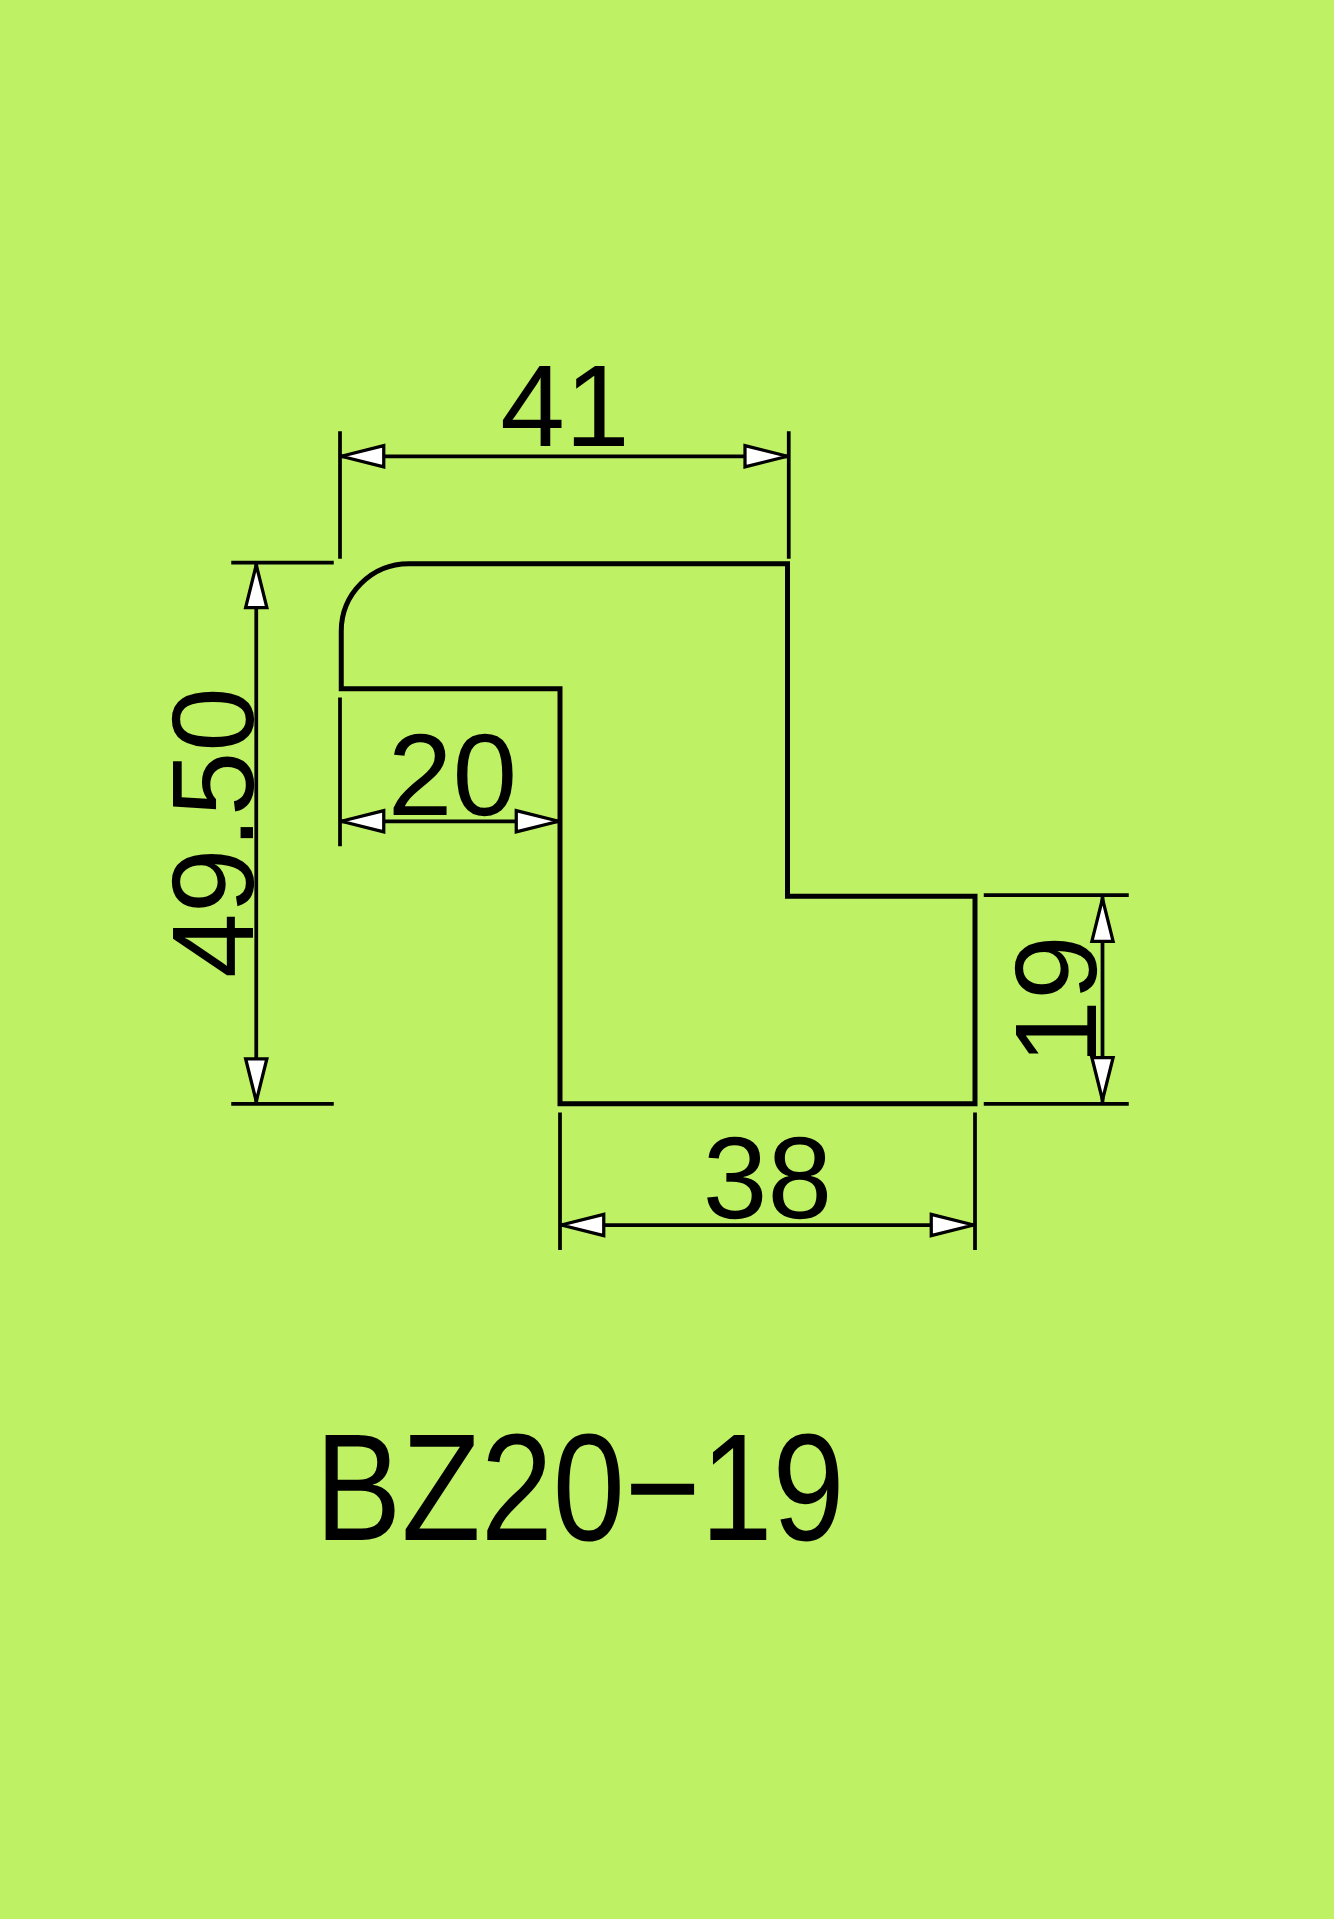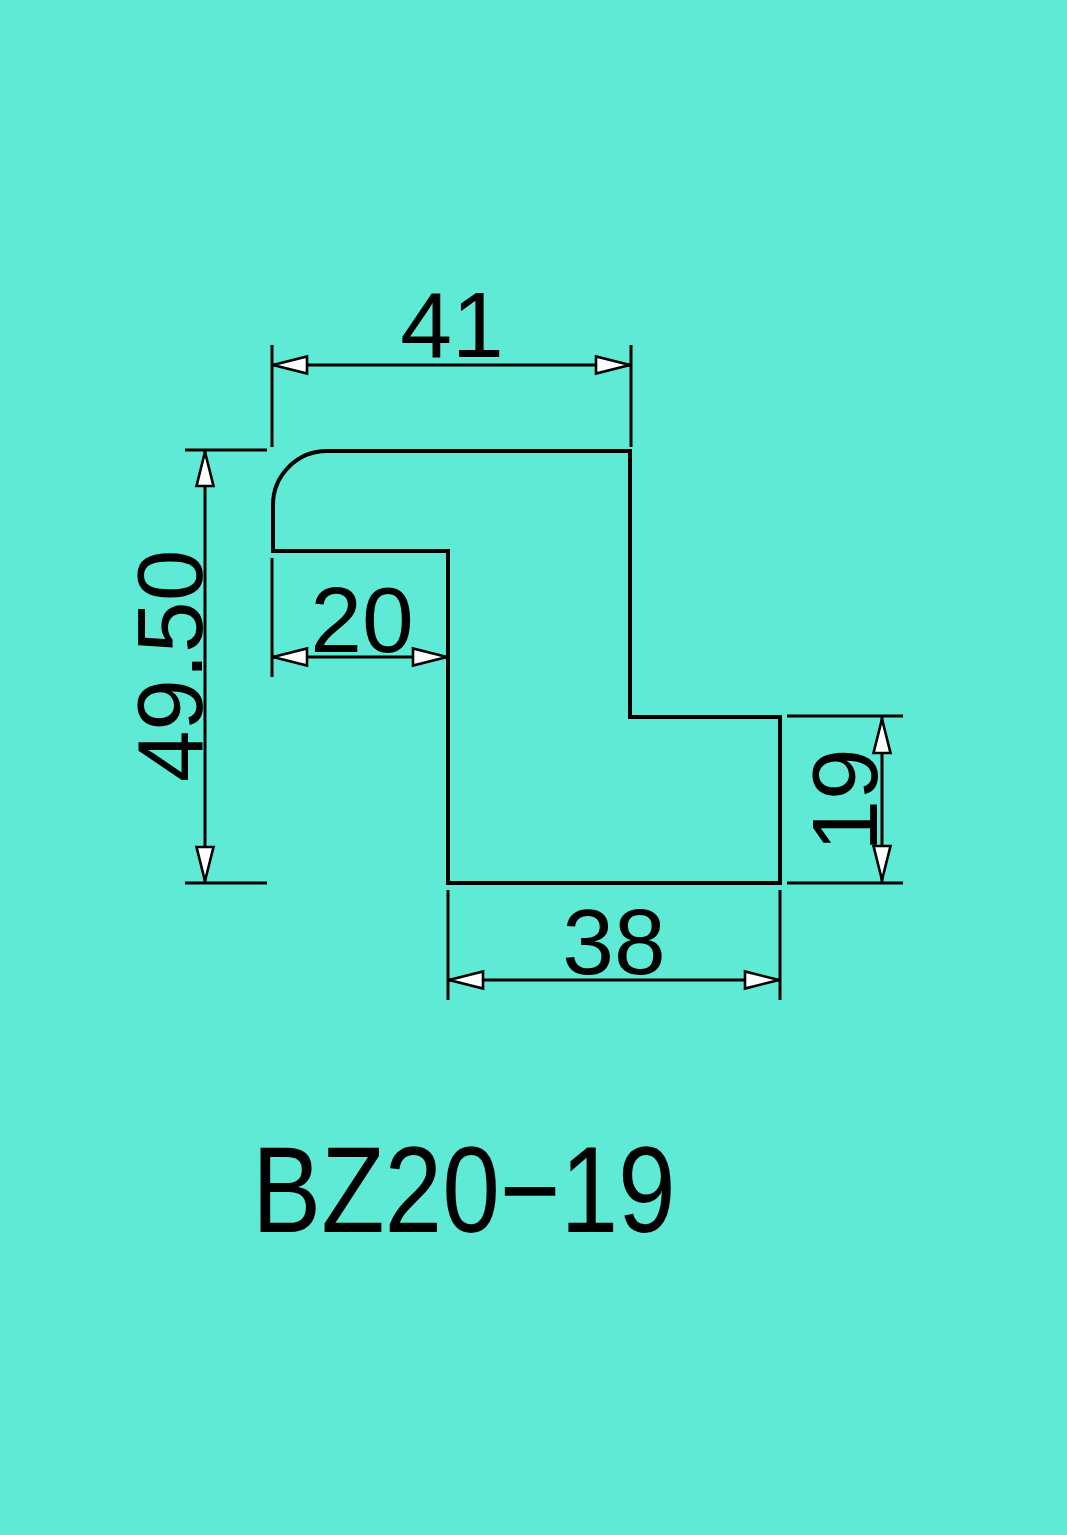--- a/index.html
+++ b/index.html
@@ -1,19 +1,19 @@
 <!DOCTYPE html>
 <html><head>
 <meta charset="utf-8">
 <style>
   html,body{margin:0;padding:0;background:#ffffff;}
   .canvas{
     position:relative;
     width:1067px;height:1535px;
-    background:#5eead4;
+    background:#bef264;
     font-family:"Liberation Sans", sans-serif;
   }
   svg{display:block;}
   .outline{fill:none;stroke:#000;stroke-width:4;stroke-linejoin:miter;}
   .dimline{stroke:#000;stroke-width:3;fill:none;}
   .extline{stroke:#000;stroke-width:3;fill:none;}
   .arrow{fill:#ffffff;stroke:#000;stroke-width:2.6;stroke-linejoin:miter;}
   .dimtext{fill:#000;font-size:93px;font-family:"Liberation Sans",sans-serif;}
   .titletext{fill:#000;font-size:122px;font-family:"Liberation Sans",sans-serif;}
 </style>

